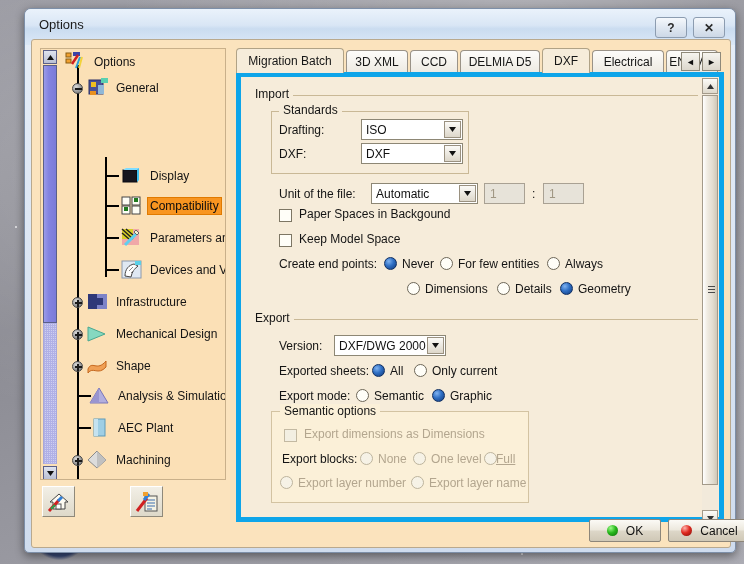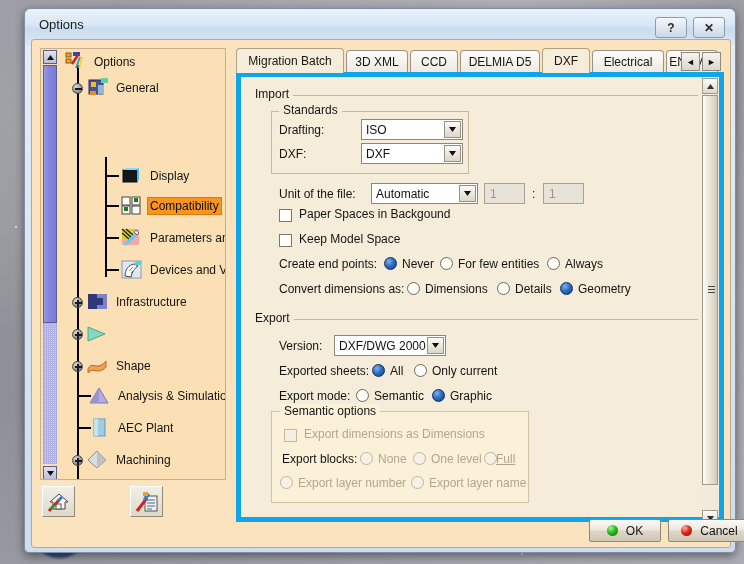--- a/index.html
+++ b/index.html
@@ -390,20 +390,21 @@
           <span class="lbl">Infrastructure</span>
         </div>
 
         <div class="tnode" style="left:6px; top:272px;">
           <div class="toggle plus" style="left:7px; top:8px;"></div>
           <div class="ticon" style="margin-left:22px;">
             <svg width="22" height="19" viewBox="0 0 22 19">
               <polygon points="1,3 18,10 1,17" fill="#86d8c0" stroke="#4aa890"></polygon>
             </svg>
           </div>
+          <span class="lbl">Mechanical Design</span>
         </div>
 
         <div class="tnode" style="left:6px; top:304px;">
           <div class="toggle plus" style="left:7px; top:8px;"></div>
           <div class="ticon" style="margin-left:22px;">
             <svg width="22" height="19" viewBox="0 0 22 19">
               <path d="M1 13 C5 4, 10 16, 19 5 L19 11 C11 20, 6 10, 1 17 Z" fill="#f0a055" stroke="#c4661d"></path>
             </svg>
           </div>
           <span class="lbl">Shape</span>
@@ -557,21 +558,20 @@
         <span class="lbl" style="position:absolute; left:48px; top:137px;">Keep Model Space</span>
 
         <span class="lbl" style="position:absolute; left:28px; top:162px;">Create end points:</span>
         <div class="radio on" style="left:133px; top:162px;"></div>
         <span class="lbl" style="position:absolute; left:151px; top:162px;">Never</span>
         <div class="radio" style="left:189px; top:162px;"></div>
         <span class="lbl" style="position:absolute; left:207px; top:162px;">For few entities</span>
         <div class="radio" style="left:296px; top:162px;"></div>
         <span class="lbl" style="position:absolute; left:314px; top:162px;">Always</span>
 
-        <span class="lbl" style="position:absolute; left:28px; top:187px;">Convert dimensions as:</span>
         <div class="radio" style="left:156px; top:187px;"></div>
         <span class="lbl" style="position:absolute; left:174px; top:187px;">Dimensions</span>
         <div class="radio" style="left:246px; top:187px;"></div>
         <span class="lbl" style="position:absolute; left:264px; top:187px;">Details</span>
         <div class="radio on" style="left:309px; top:187px;"></div>
         <span class="lbl" style="position:absolute; left:327px; top:187px;">Geometry</span>
       </div>
 
       <div class="group" style="left:10px; top:242px; width:447px; height:195px;">
         <div class="gbox topline"></div>

